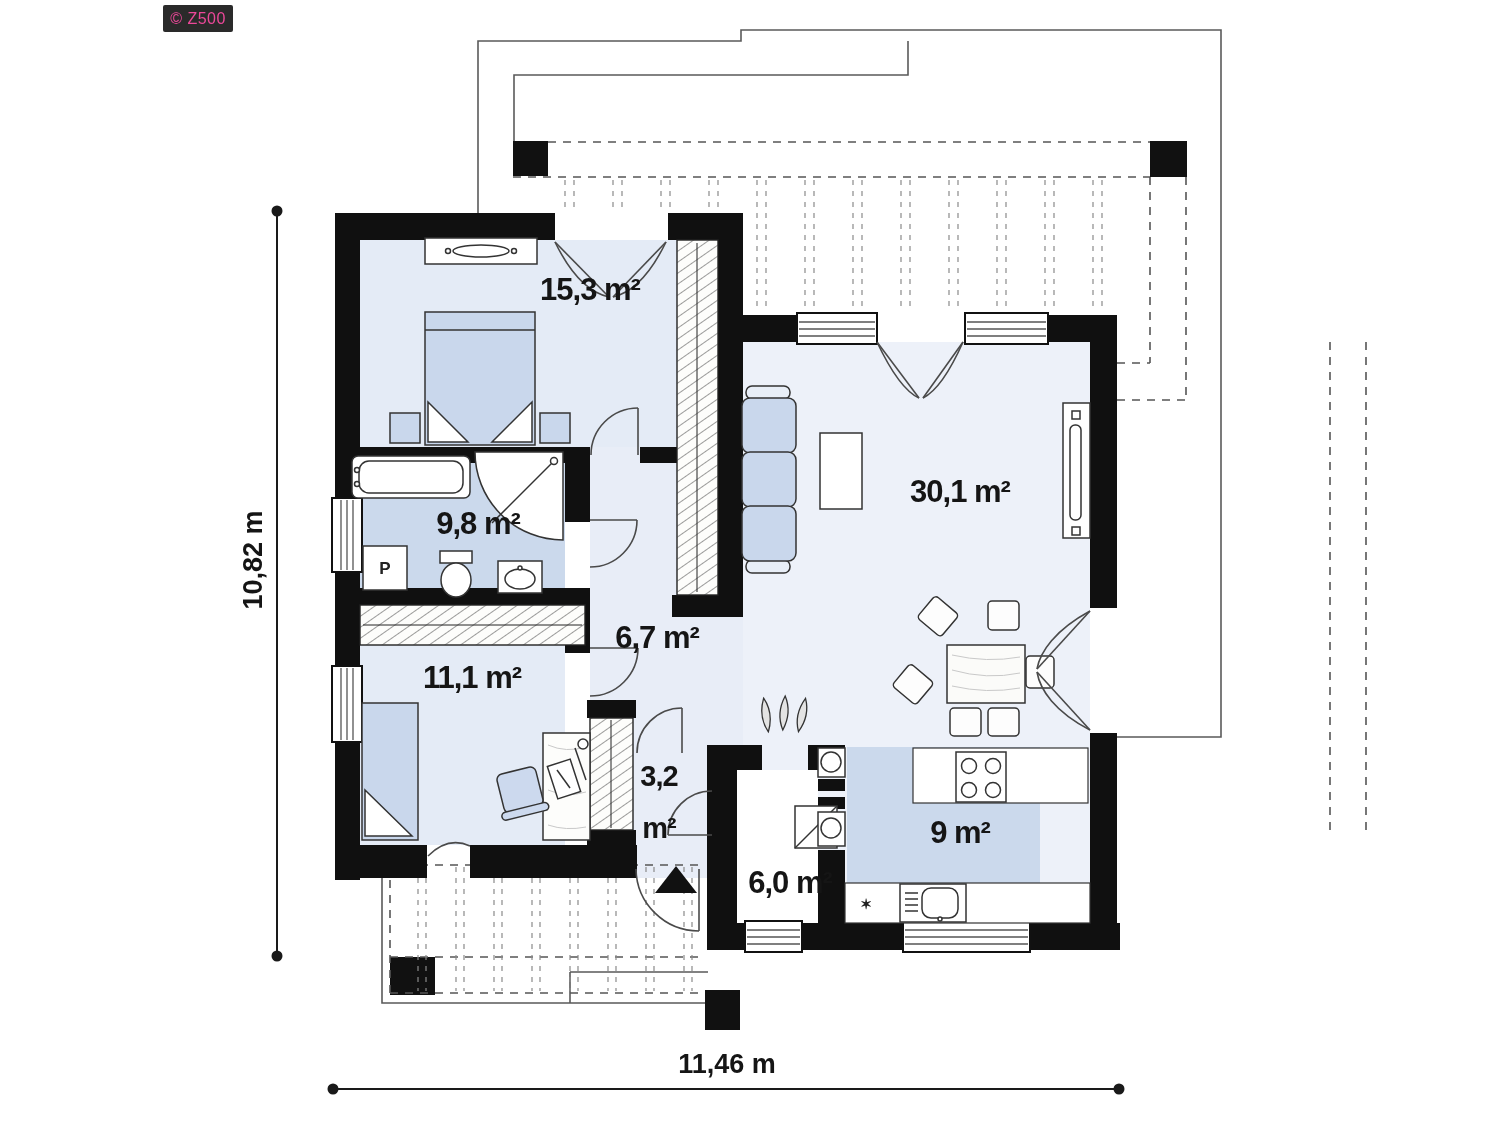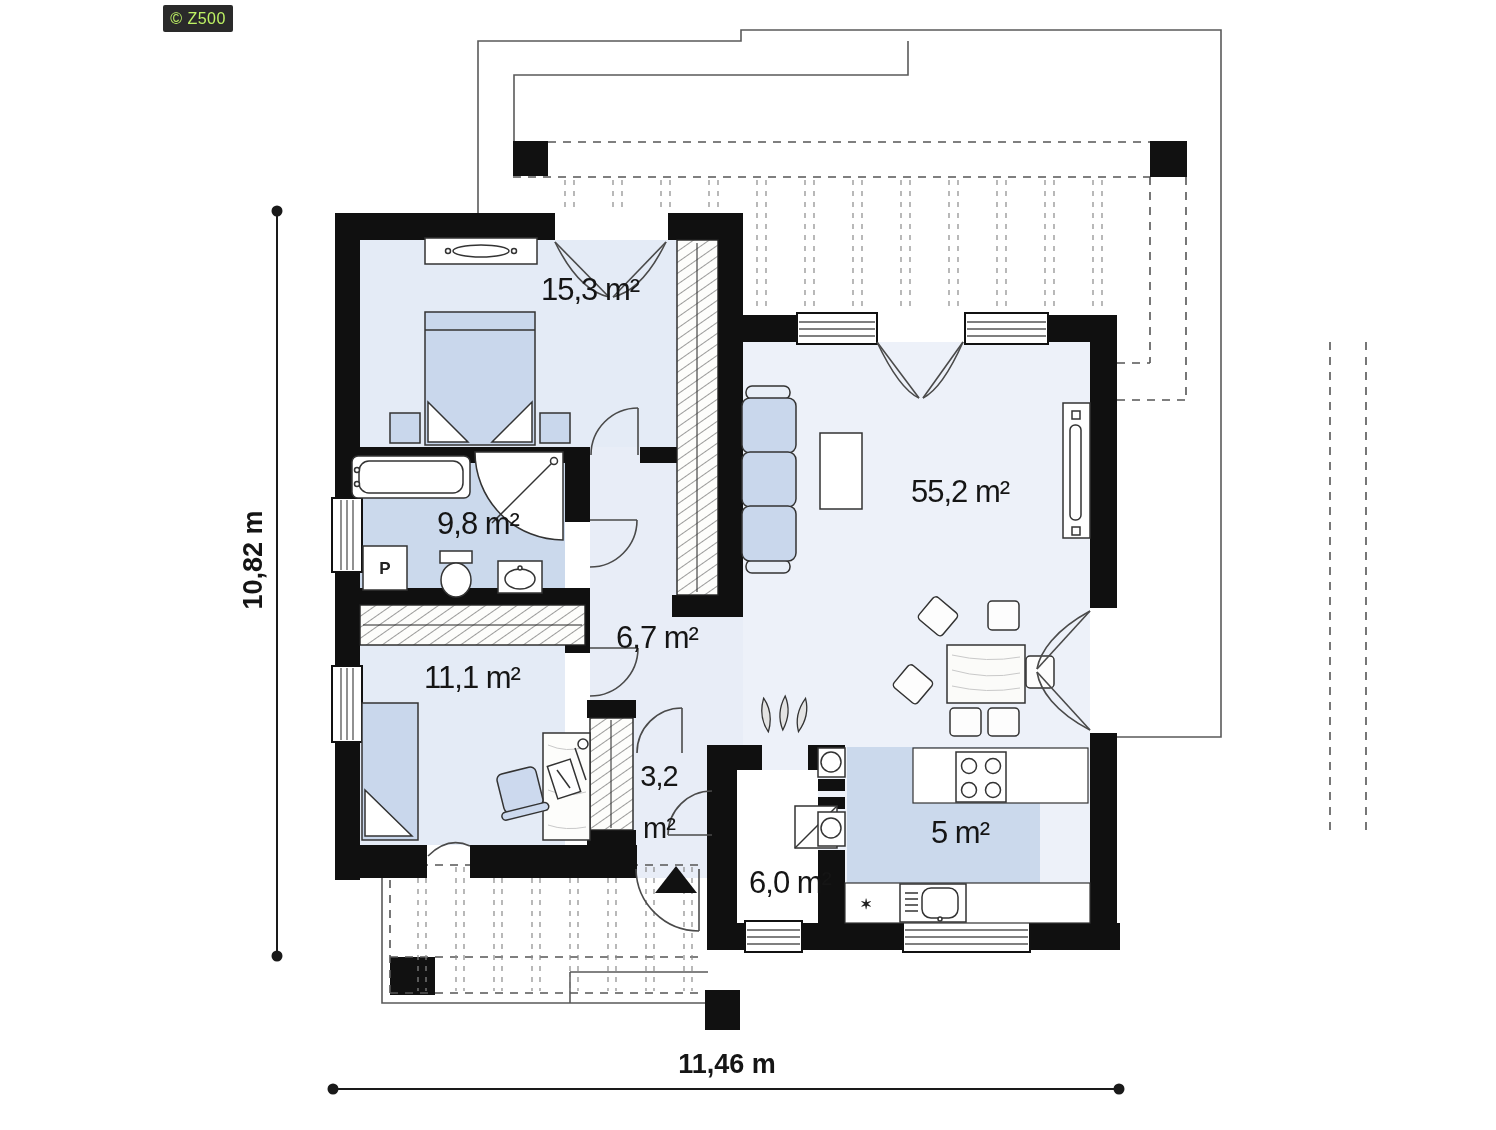--- a/index.html
+++ b/index.html
@@ -1,22 +1,22 @@
 <!DOCTYPE html>
 <html><head>
 <meta charset="utf-8">
 <style>
   html,body{margin:0;padding:0;background:#fff;}
   .stage{position:relative;width:1496px;height:1130px;background:#ffffff;overflow:hidden;
          font-family:"Liberation Sans",sans-serif;}
   .plan-svg{position:absolute;left:0;top:0;}
   .logo{position:absolute;left:163px;top:5px;width:70px;height:27px;background:#2a2a2a;
-        color:#bef264;font-size:16px;display:flex;align-items:center;justify-content:center;
+        color:#ec4899;font-size:16px;display:flex;align-items:center;justify-content:center;
         border-radius:2px;letter-spacing:0.5px;}
-  .area-label{position:absolute;transform:translate(-50%,-50%);font-weight:normal;font-size:31px;
+  .area-label{position:absolute;transform:translate(-50%,-50%);font-weight:bold;font-size:31px;
         color:#151515;letter-spacing:-1px;white-space:nowrap;}
   .area-label.small{font-size:29px;}
   .dim-label{position:absolute;transform:translate(-50%,-50%);font-weight:bold;font-size:27px;
         color:#151515;white-space:nowrap;}
   .dim-label.vertical{transform:translate(-50%,-50%) rotate(-90deg);}
   .tiny-label{position:absolute;transform:translate(-50%,-50%);font-weight:bold;font-size:17px;
         color:#222;}
   .tiny-label.star{font-size:14px;}
 </style>
 </head>
@@ -406,24 +406,24 @@
     <circle cx="1119" cy="1089" r="4.5"></circle>
   </g>
 </svg>
 
   <div class="logo">© Z500</div>
 
   <div class="dim-label vertical" style="left:253px;top:560px;">10,82 m</div>
   <div class="dim-label" style="left:727px;top:1064px;">11,46 m</div>
 
   <div class="area-label" style="left:590px;top:290px;">15,3 m²</div>
-  <div class="area-label" style="left:960px;top:492px;">55,2 m²</div>
+  <div class="area-label" style="left:960px;top:492px;">30,1 m²</div>
   <div class="area-label" style="left:478px;top:524px;">9,8 m²</div>
   <div class="area-label" style="left:472px;top:678px;">11,1 m²</div>
   <div class="area-label" style="left:657px;top:638px;">6,7 m²</div>
   <div class="area-label small" style="left:659px;top:776px;">3,2</div>
   <div class="area-label small" style="left:659px;top:828px;">m²</div>
   <div class="area-label" style="left:790px;top:883px;">6,0 m²</div>
-  <div class="area-label" style="left:960px;top:833px;">5 m²</div>
+  <div class="area-label" style="left:960px;top:833px;">9 m²</div>
 
   <div class="tiny-label" style="left:385px;top:569px;">P</div>
   <div class="tiny-label star" style="left:866px;top:904px;">✶</div>
 </div>
 
 </body></html>

